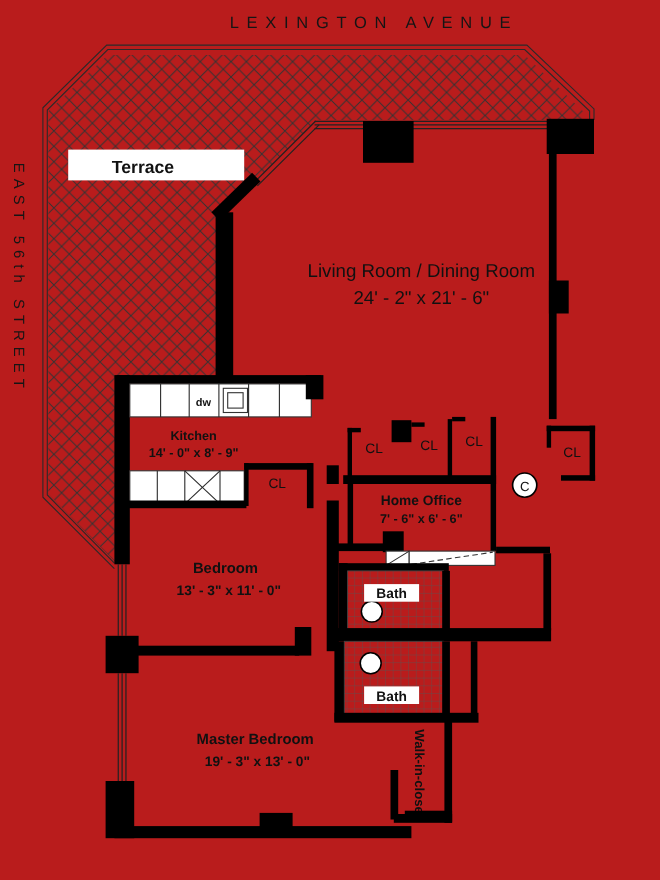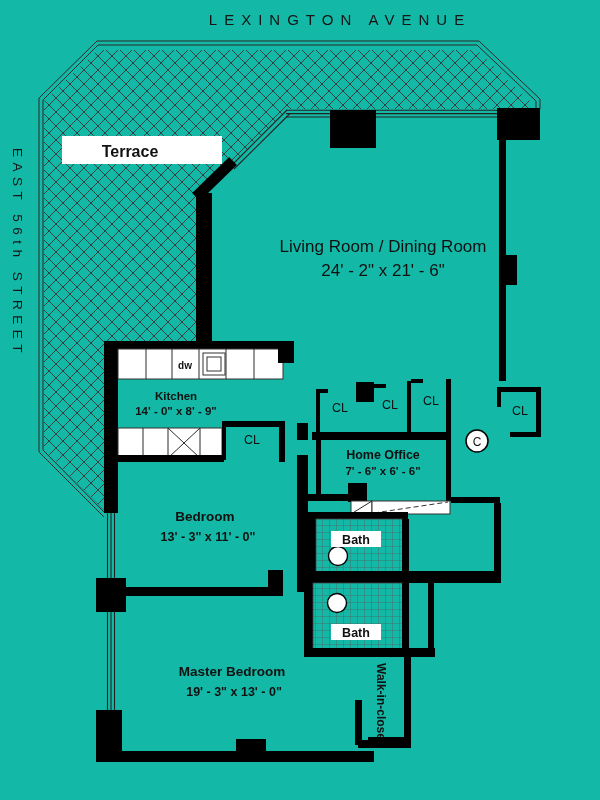--- a/index.html
+++ b/index.html
@@ -1,16 +1,16 @@
 <!DOCTYPE html>
 <html><head>
 <meta charset="utf-8">
 <style>
   html,body{margin:0;padding:0;background:#ffffff;}
-  .stage{position:relative;width:600px;height:800px;background:#14b8a6;overflow:hidden;}
+  .stage{position:relative;width:600px;height:800px;background:#b91c1c;overflow:hidden;}
   svg{display:block;}
   text{font-family:"Liberation Sans","DejaVu Sans",sans-serif;fill:#111;}
   .street{font-size:15px;letter-spacing:7px;fill:#151515;}
   .street-v{font-size:13.5px;letter-spacing:5.5px;fill:#151515;}
   .room-lg{font-size:17px;}
   .room-md{font-size:13.5px;font-weight:bold;}
   .room-sm{font-size:12.5px;font-weight:bold;}
   .room-xs{font-size:11.5px;font-weight:bold;}
   .cl{font-size:12.5px;}
   .dw{font-size:10px;font-weight:bold;}

